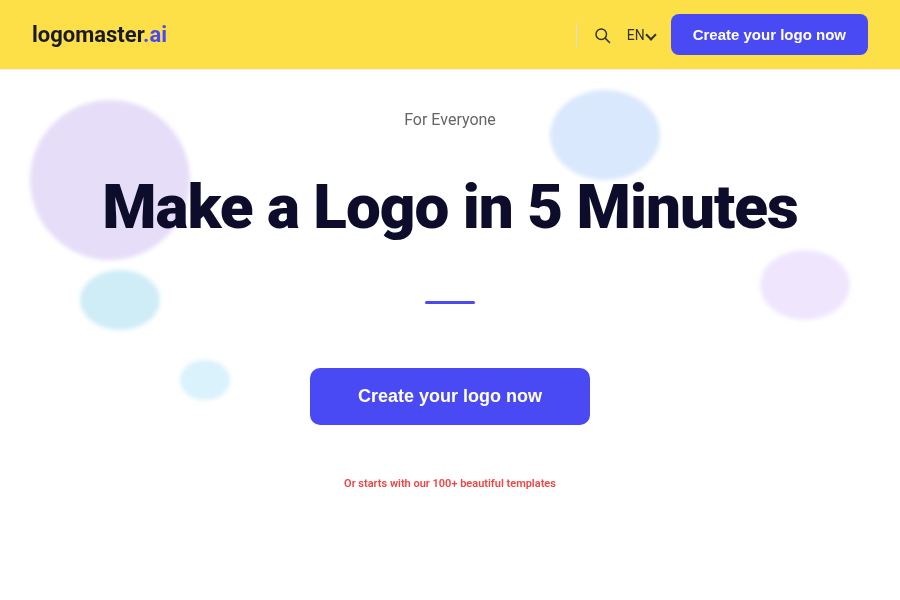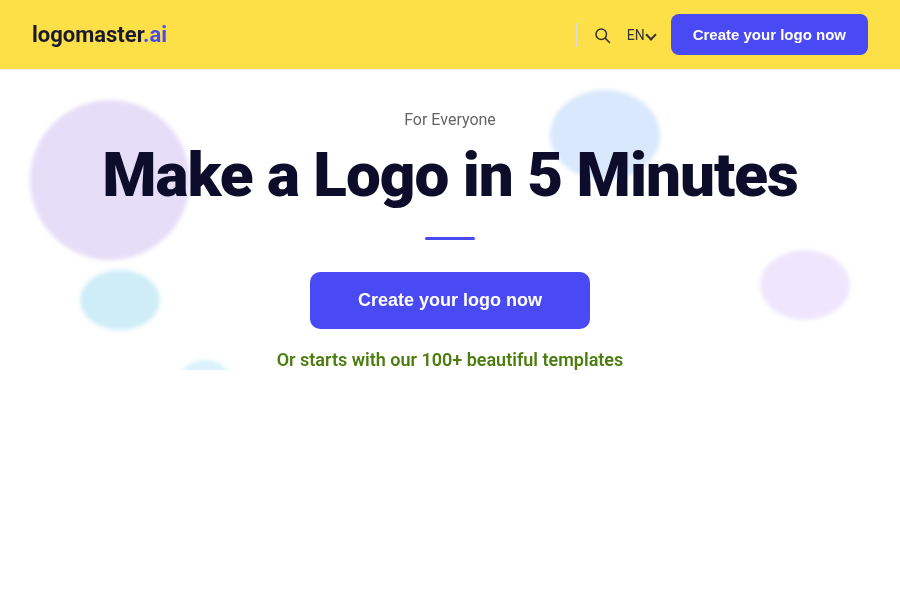--- a/index.html
+++ b/index.html
@@ -84,20 +84,21 @@
     
     .hero {
       position: relative;
       display: flex;
       flex-direction: column;
       align-items: center;
       justify-content: center;
       padding: 40px 20px 0;
       text-align: center;
       overflow: hidden;
+      gap: 32px;
     }
 
     
     .blob {
       position: absolute;
       border-radius: 50%;
       filter: blur(2px);
     }
 
     .blob-purple-large {
@@ -187,22 +188,22 @@
       padding: 18px 48px;
       font-size: 18px;
       font-weight: 600;
       cursor: pointer;
       position: relative;
       z-index: 2;
       margin-bottom: 20px;
     }
 
     .hero-templates-link {
-      font-size: 18px;
-      color: #4d7c0f;
+      font-size: 11px;
+      color: #ef4444;
       font-weight: 600;
       position: relative;
       z-index: 2;
       cursor: pointer;
       text-decoration: none;
     }
 
     .chevron-down {
       display: inline-block;
       width: 8px;

